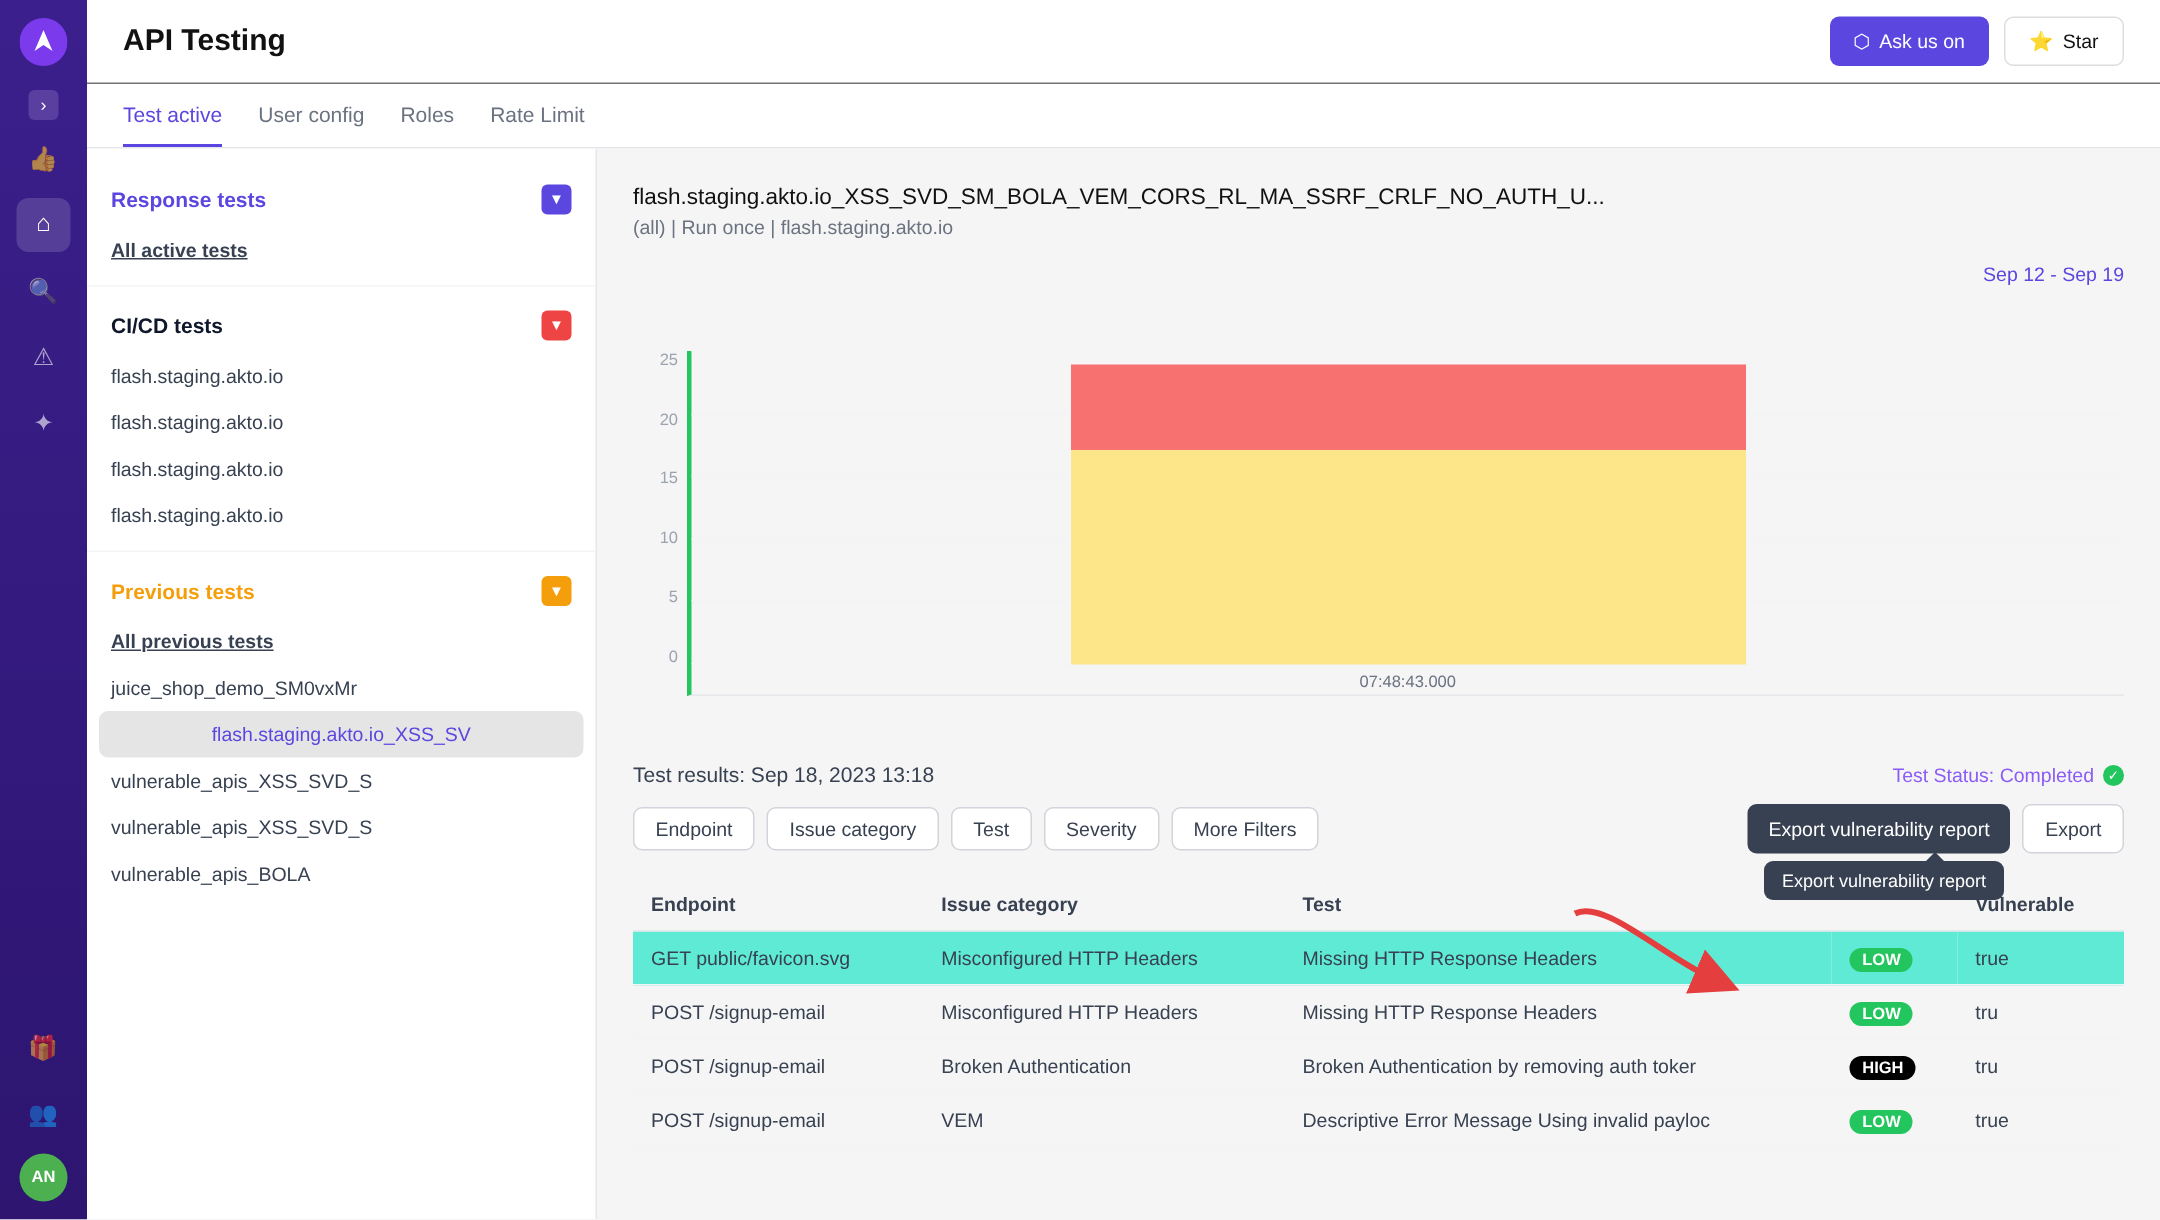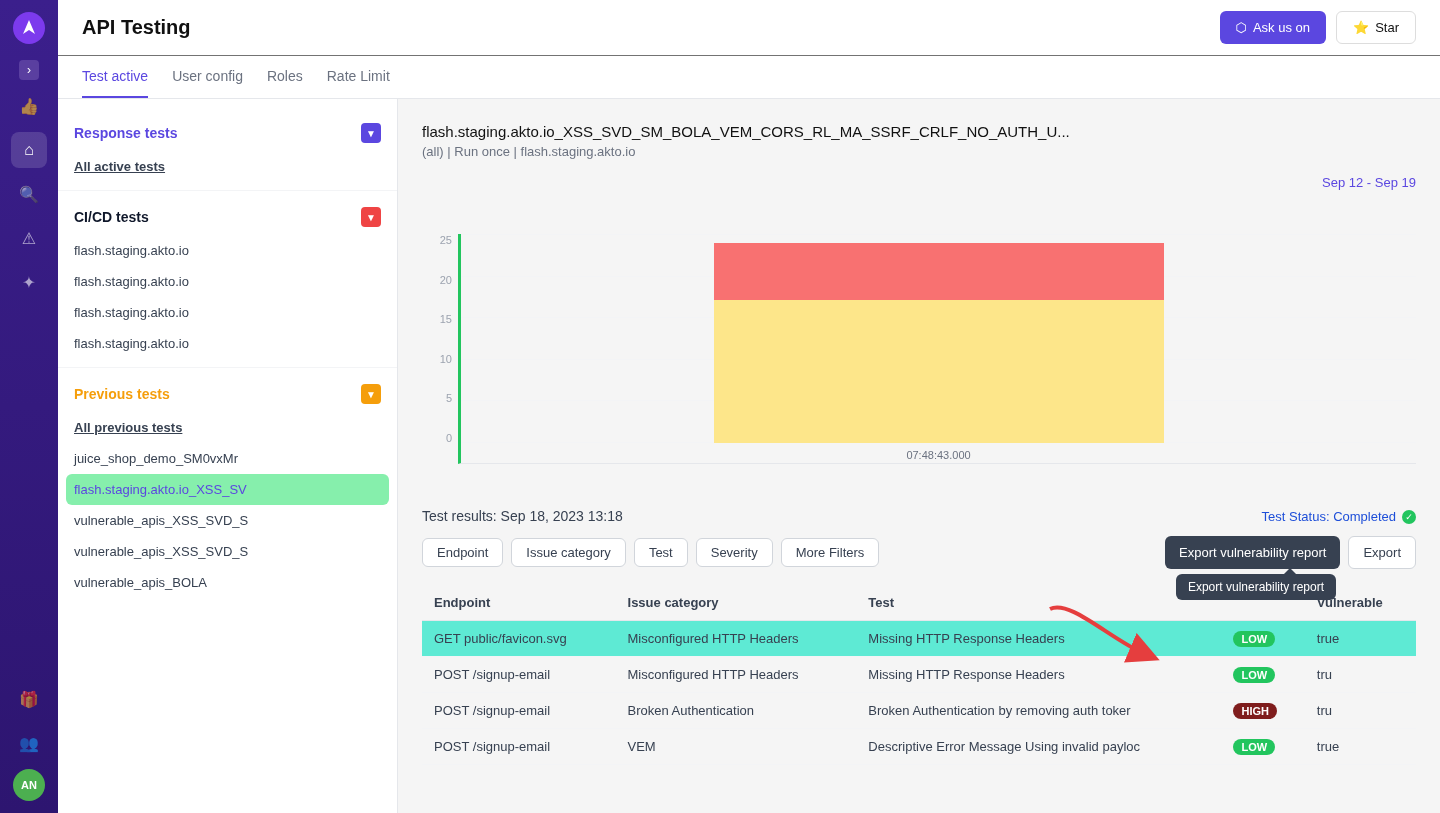--- a/index.html
+++ b/index.html
@@ -37,38 +37,38 @@
     .section-title { font-size: 14px; font-weight: 600; }
     .section-title.scheduled { color: #5b47e0; }
     .section-title.cicd { color: #0f172a; }
     .section-title.previous { color: #f59e0b; }
     .section-chevron { width: 20px; height: 20px; display: flex; align-items: center; justify-content: center; border-radius: 4px; color: white; font-size: 10px; }
     .section-chevron.purple { background: #5b47e0; }
     .section-chevron.red { background: #ef4444; }
     .section-chevron.orange { background: #f59e0b; }
     .nav-item { padding: 8px 16px; font-size: 13px; color: #374151; cursor: pointer; }
     .nav-item.bold { font-weight: 600; text-decoration: underline; }
-    .nav-item.active { background: #86efac; color: #5b47e0; border-radius: 6px; margin: 0 8px; padding: 8px; }
+    .nav-item.active { background: #e5e5e5; color: #5b47e0; border-radius: 6px; margin: 0 8px; padding: 8px; text-align: center; }
     .section-divider { height: 1px; background: #f3f4f6; margin: 8px 0; }
 
     
     .right-panel { flex: 1; overflow-y: auto; padding: 24px; }
     .test-title { font-size: 15px; font-weight: 500; color: #111; margin-bottom: 4px; }
     .test-subtitle { font-size: 13px; color: #6b7280; margin-bottom: 16px; }
     .date-range { text-align: right; font-size: 13px; color: #5b47e0; font-weight: 500; margin-bottom: 8px; }
 
     
     .chart-container { position: relative; height: 250px; margin-bottom: 24px; }
     .bar-high { background: #f87171; width: 100%; }
     .bar-medium { background: #fde68a; width: 100%; }
 
     
     .results-header { display: flex; align-items: flex-end; justify-content: space-between; margin-bottom: 12px; }
     .results-title { font-size: 14px; color: #374151; font-weight: 500; }
-    .results-status { display: flex; align-items: center; gap: 6px; font-size: 13px; color: #1d4ed8; }
+    .results-status { display: flex; align-items: center; gap: 6px; font-size: 13px; color: #8b5cf6; }
     .status-dot { width: 14px; height: 14px; border-radius: 50%; background: #22c55e; display: flex; align-items: center; justify-content: center; }
     .status-dot::after { content: '✓'; color: white; font-size: 9px; }
 
     
     .filter-row { display: flex; align-items: center; justify-content: space-between; margin-bottom: 16px; }
     .filter-buttons { display: flex; gap: 8px; }
     .filter-btn { padding: 6px 14px; border: 1px solid #d1d5db; border-radius: 6px; background: white; font-size: 13px; color: #374151; cursor: pointer; }
     .export-buttons { display: flex; gap: 8px; position: relative; }
     .btn-export-vuln { background: #374151; color: white; border: none; border-radius: 6px; padding: 8px 14px; font-size: 13px; cursor: pointer; }
     .btn-export { background: white; color: #374151; border: 1px solid #d1d5db; border-radius: 6px; padding: 8px 14px; font-size: 13px; cursor: pointer; }
@@ -78,21 +78,21 @@
     .export-tooltip::before { content: ''; position: absolute; top: -6px; right: 40px; border-left: 6px solid transparent; border-right: 6px solid transparent; border-bottom: 6px solid #374151; }
 
     
     .table-container { overflow-x: auto; }
     table { width: 100%; border-collapse: collapse; font-size: 13px; }
     th { text-align: left; padding: 10px 12px; color: #374151; font-weight: 600; border-bottom: 1px solid #e5e7eb; }
     td { padding: 10px 12px; color: #374151; border-bottom: 1px solid #f3f4f6; }
     tr.selected td { background: #5eead4; }
     .badge { padding: 2px 8px; border-radius: 12px; font-size: 11px; font-weight: 600; color: white; }
     .badge.low { background: #22c55e; }
-    .badge.high { background: #7f1d1d; }
+    .badge.high { background: #000000; }
   </style>
 </head>
 <body>
 
 <div class="sidebar">
   <div class="sidebar-logo">
     <svg width="32" height="32" viewBox="0 0 32 32">
       <circle cx="16" cy="16" r="16" fill="#7c3aed"></circle>
       <path d="M10 22 L16 8 L22 22 L16 18 Z" fill="white"></path>
     </svg>

